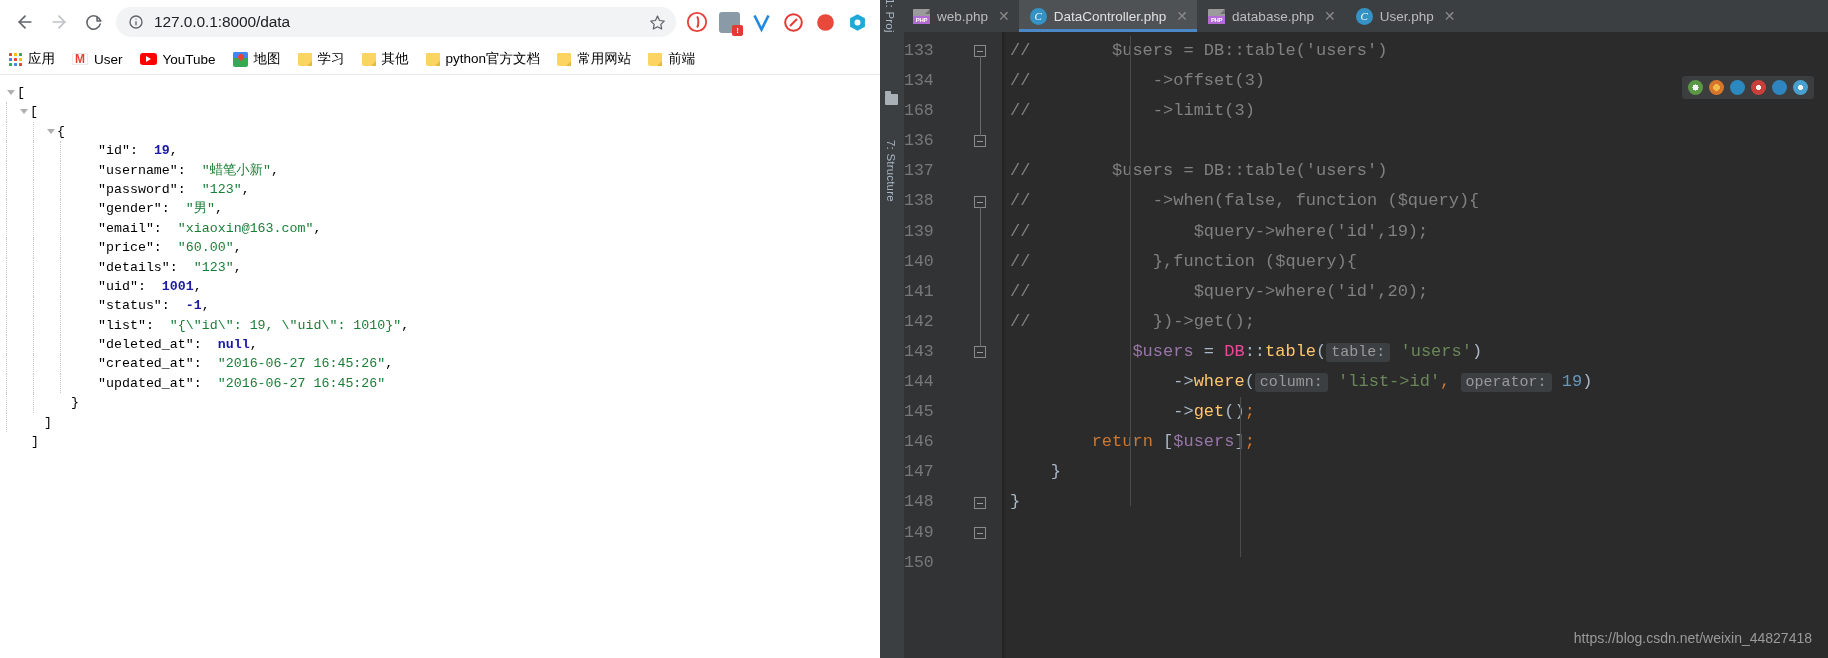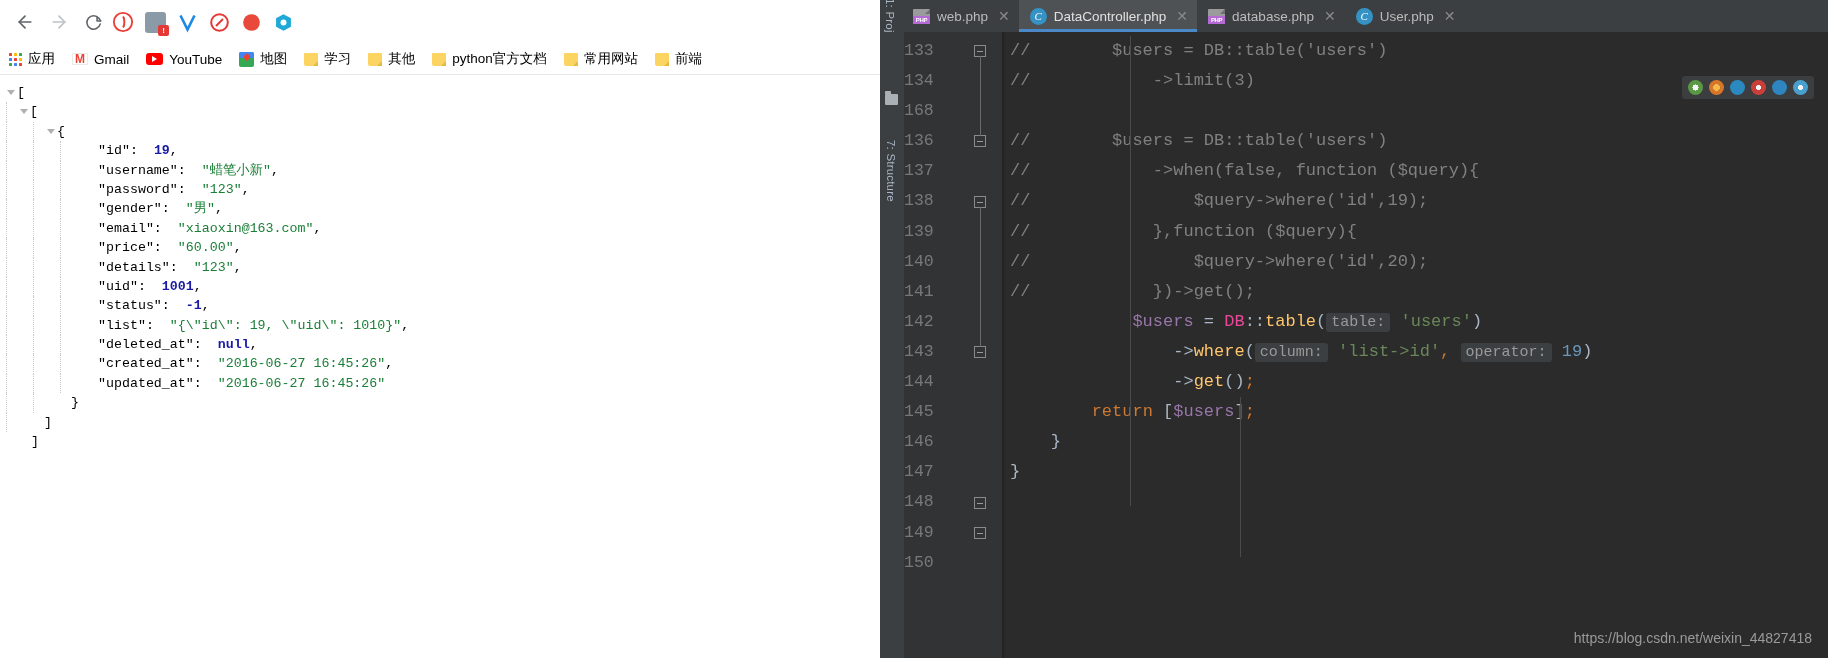--- a/index.html
+++ b/index.html
@@ -297,20 +297,35 @@
             <polyline points="12 5 19 12 12 19"></polyline>
           </svg>
       </div>
       <div class="nav-btn">
         <svg width="19" height="19" viewBox="0 0 24 24" fill="none" stroke="#5f6368" stroke-width="2" stroke-linecap="round" stroke-linejoin="round">
             <polyline points="21 10 16.5 10 16.5 5.5"></polyline>
             <path d="M20.4 14a8.5 8.5 0 1 1-1.6-7.4L21 10"></path>
           </svg>
       </div>
 
+      <div class="omnibox">
+        <span class="info-icon">
+          <svg width="16" height="16" viewBox="0 0 24 24" fill="none" stroke="#5f6368" stroke-width="2">
+              <circle cx="12" cy="12" r="9"></circle>
+              <line x1="12" y1="11" x2="12" y2="17"></line>
+              <circle cx="12" cy="7.6" r="0.9" fill="#5f6368" stroke="none"></circle>
+            </svg>
+        </span>
+        <span class="url">127.0.0.1:8000/data</span>
+        <span class="star">
+          <svg width="17" height="17" viewBox="0 0 24 24" fill="none" stroke="#5f6368" stroke-width="1.7" stroke-linejoin="round">
+              <polygon points="12 3 14.9 9.2 21.5 10 16.7 14.6 17.9 21.1 12 18 6.1 21.1 7.3 14.6 2.5 10 9.1 9.2"></polygon>
+            </svg>
+        </span>
+      </div>
 
       <div class="ext-icons">
         <span class="ext">
           <svg width="22" height="22" viewBox="0 0 24 24">
               <circle cx="12" cy="12" r="10" fill="none" stroke="#e8403a" stroke-width="2"></circle>
               <path d="M12 6c2 2 2 10 0 12" fill="none" stroke="#e8403a" stroke-width="2.2"></path>
             </svg>
         </span>
         <span class="ext">
           <span class="circ" style="background:#8a9aa6;border-radius:3px"></span>
@@ -352,21 +367,21 @@
             <i style="background:#ea4335"></i>
             <i style="background:#fbbc05"></i>
           <i style="background:#34a853"></i>
             <i style="background:#4285f4"></i>
             <i style="background:#ea4335"></i>
         </span>
         <span class="bm-label">应用</span>
       </div>
       <div class="bm">
         <span class="gmail-ico"></span>
-        <span class="bm-label">Gmail</span>
+        <span class="bm-label">User</span>
       </div>
       <div class="bm">
         <span class="yt-ico"></span>
         <span class="bm-label">YouTube</span>
       </div>
       <div class="bm">
         <span class="maps-ico"></span>
         <span class="bm-label">地图</span>
       </div>
       <div class="bm">
@@ -577,20 +592,21 @@
           <div class="gline">149</div>
           <div class="fold" style="top: 494.6px;"></div>
           <div class="gline">150</div>
           <div class="foldline" style="top: 24px; height: 80.3px;"></div>
           <div class="foldline" style="top: 174.5px; height: 140.5px;"></div>
         </div>
 
       <div class="code-area" id="code-area">
         <div class="editor-scroll-shadow"></div>
       <div class="cline"><span class="cmt">//</span><span class="cmt">&nbsp;&nbsp;&nbsp;&nbsp;&nbsp;&nbsp;&nbsp;&nbsp;$users&nbsp;=&nbsp;DB::table('users')</span></div>
+          <div class="cline"><span class="cmt">//</span><span class="cmt">&nbsp;&nbsp;&nbsp;&nbsp;&nbsp;&nbsp;&nbsp;&nbsp;&nbsp;&nbsp;&nbsp;&nbsp;-&gt;offset(3)</span></div>
           <div class="cline"><span class="cmt">//</span><span class="cmt">&nbsp;&nbsp;&nbsp;&nbsp;&nbsp;&nbsp;&nbsp;&nbsp;&nbsp;&nbsp;&nbsp;&nbsp;-&gt;limit(3)</span></div>
           <div class="cline">&nbsp;</div>
           <div class="cline"><span class="cmt">//</span><span class="cmt">&nbsp;&nbsp;&nbsp;&nbsp;&nbsp;&nbsp;&nbsp;&nbsp;$users&nbsp;=&nbsp;DB::table('users')</span></div>
           <div class="cline"><span class="cmt">//</span><span class="cmt">&nbsp;&nbsp;&nbsp;&nbsp;&nbsp;&nbsp;&nbsp;&nbsp;&nbsp;&nbsp;&nbsp;&nbsp;-&gt;when(false,&nbsp;function&nbsp;($query){</span></div>
           <div class="cline"><span class="cmt">//</span><span class="cmt">&nbsp;&nbsp;&nbsp;&nbsp;&nbsp;&nbsp;&nbsp;&nbsp;&nbsp;&nbsp;&nbsp;&nbsp;&nbsp;&nbsp;&nbsp;&nbsp;$query-&gt;where('id',19);</span></div>
           <div class="cline"><span class="cmt">//</span><span class="cmt">&nbsp;&nbsp;&nbsp;&nbsp;&nbsp;&nbsp;&nbsp;&nbsp;&nbsp;&nbsp;&nbsp;&nbsp;},function&nbsp;($query){</span></div>
           <div class="cline"><span class="cmt">//</span><span class="cmt">&nbsp;&nbsp;&nbsp;&nbsp;&nbsp;&nbsp;&nbsp;&nbsp;&nbsp;&nbsp;&nbsp;&nbsp;&nbsp;&nbsp;&nbsp;&nbsp;$query-&gt;where('id',20);</span></div>
           <div class="cline"><span class="cmt">//</span><span class="cmt">&nbsp;&nbsp;&nbsp;&nbsp;&nbsp;&nbsp;&nbsp;&nbsp;&nbsp;&nbsp;&nbsp;&nbsp;})-&gt;get();</span></div>
           <div class="cline"><span class="punc">&nbsp;&nbsp;&nbsp;&nbsp;&nbsp;&nbsp;&nbsp;&nbsp;&nbsp;&nbsp;&nbsp;&nbsp;</span><span class="var">$users</span><span class="punc">&nbsp;=&nbsp;</span><span class="cls">DB</span><span class="punc">::</span><span class="meth">table</span><span class="punc">(</span><span class="hint">table:</span><span class="punc">&nbsp;</span><span class="str">'users'</span><span class="punc">)</span></div>
           <div class="cline"><span class="punc">&nbsp;&nbsp;&nbsp;&nbsp;&nbsp;&nbsp;&nbsp;&nbsp;&nbsp;&nbsp;&nbsp;&nbsp;&nbsp;&nbsp;&nbsp;&nbsp;</span><span class="punc">-&gt;</span><span class="meth">where</span><span class="punc">(</span><span class="hint">column:</span><span class="punc">&nbsp;</span><span class="str">'list-&gt;id'</span><span class="kw">,&nbsp;</span><span class="hint">operator:</span><span class="punc">&nbsp;</span><span class="num">19</span><span class="punc">)</span></div>

